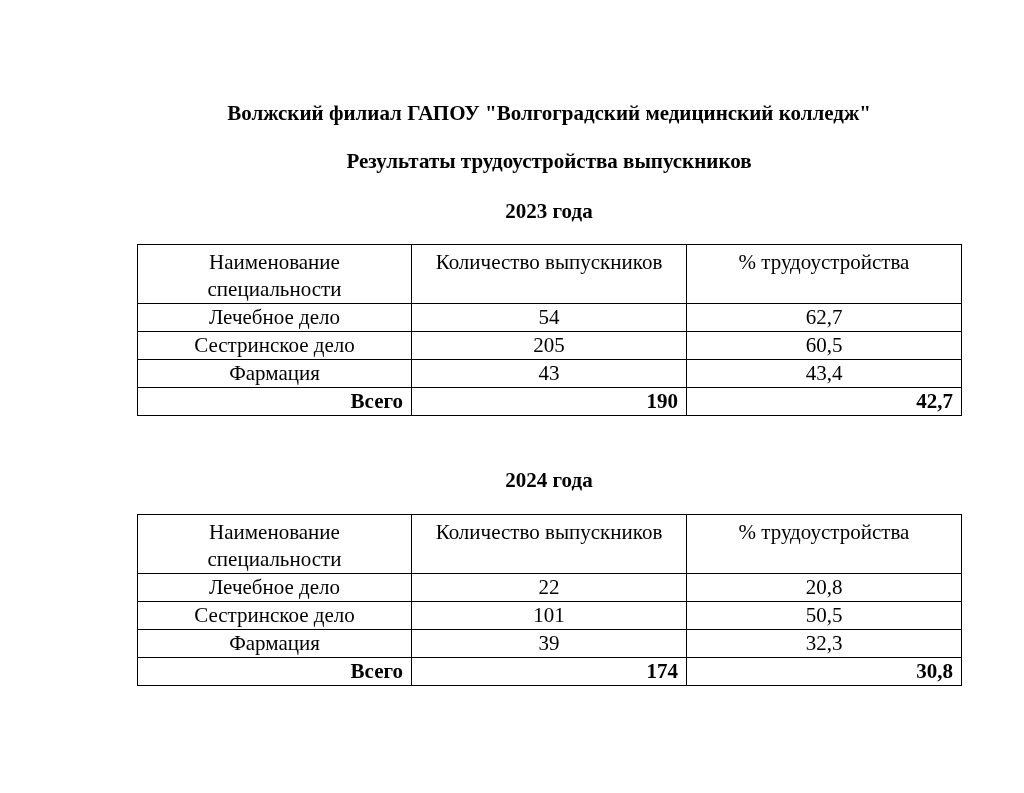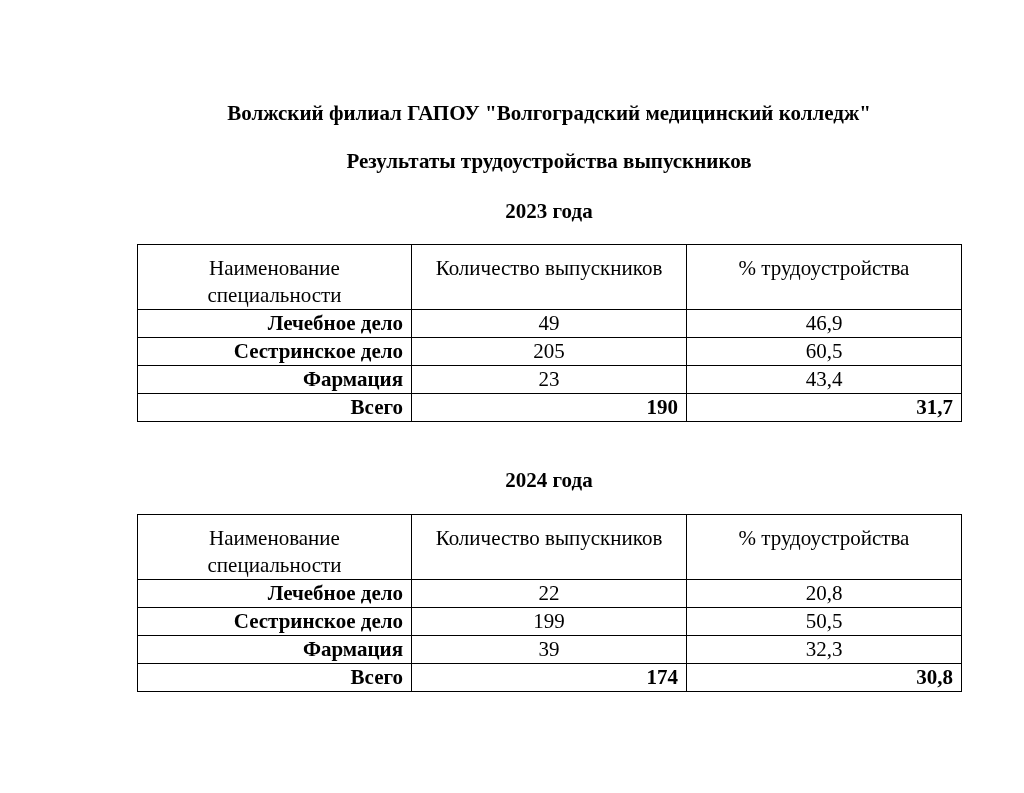--- a/index.html
+++ b/index.html
@@ -46,27 +46,27 @@
       padding: 0 8px;
       line-height: 27px;
       height: 27px;
       vertical-align: top;
     }
     table.results th {
       font-weight: normal;
       text-align: center;
       height: 56px;
       line-height: 27px;
-      padding-top: 10px;
+      padding-top: 4px;
       box-sizing: border-box;
     }
     col.c1 { width: 274px; }
     col.c2 { width: 275px; }
     col.c3 { width: 275px; }
-    td.name { font-weight: bold; text-align: right; }
+    td.name { font-weight: normal; text-align: center; }
     td.num { text-align: center; }
     tr.total td { font-weight: bold; text-align: right; }
   </style>
 </head>
 <body>
 
 <h1 id="org-title" class="heading">Волжский филиал ГАПОУ "Волгоградский медицинский колледж"</h1>
 <h2 id="doc-title" class="heading">Результаты трудоустройства выпускников</h2>
 
 <h3 id="year1-title" class="heading">2023 года</h3>
@@ -77,37 +77,37 @@
       <col class="c3">
     </colgroup>
   <tbody>
       <tr>
     <th>Наименование специальности</th>
     <th>Количество выпускников</th>
     <th>% трудоустройства</th>
   </tr>
   <tr>
     <td class="name">Лечебное дело</td>
-    <td class="num">49</td>
-    <td class="num">46,9</td>
+    <td class="num">54</td>
+    <td class="num">62,7</td>
   </tr>
   <tr>
     <td class="name">Сестринское дело</td>
     <td class="num">205</td>
     <td class="num">60,5</td>
   </tr>
   <tr>
     <td class="name">Фармация</td>
-    <td class="num">23</td>
+    <td class="num">43</td>
     <td class="num">43,4</td>
   </tr>
   <tr class="total">
     <td>Всего</td>
     <td>190</td>
-    <td>31,7</td>
+    <td>42,7</td>
   </tr>
 </tbody>
   </table>
 
 <h3 id="year2-title" class="heading">2024 года</h3>
 <table id="table-2024" class="results">
   <colgroup>
       <col class="c1">
       <col class="c2">
       <col class="c3">
@@ -118,21 +118,21 @@
     <th>Количество выпускников</th>
     <th>% трудоустройства</th>
   </tr>
   <tr>
     <td class="name">Лечебное дело</td>
     <td class="num">22</td>
     <td class="num">20,8</td>
   </tr>
   <tr>
     <td class="name">Сестринское дело</td>
-    <td class="num">199</td>
+    <td class="num">101</td>
     <td class="num">50,5</td>
   </tr>
   <tr>
     <td class="name">Фармация</td>
     <td class="num">39</td>
     <td class="num">32,3</td>
   </tr>
   <tr class="total">
     <td>Всего</td>
     <td>174</td>

